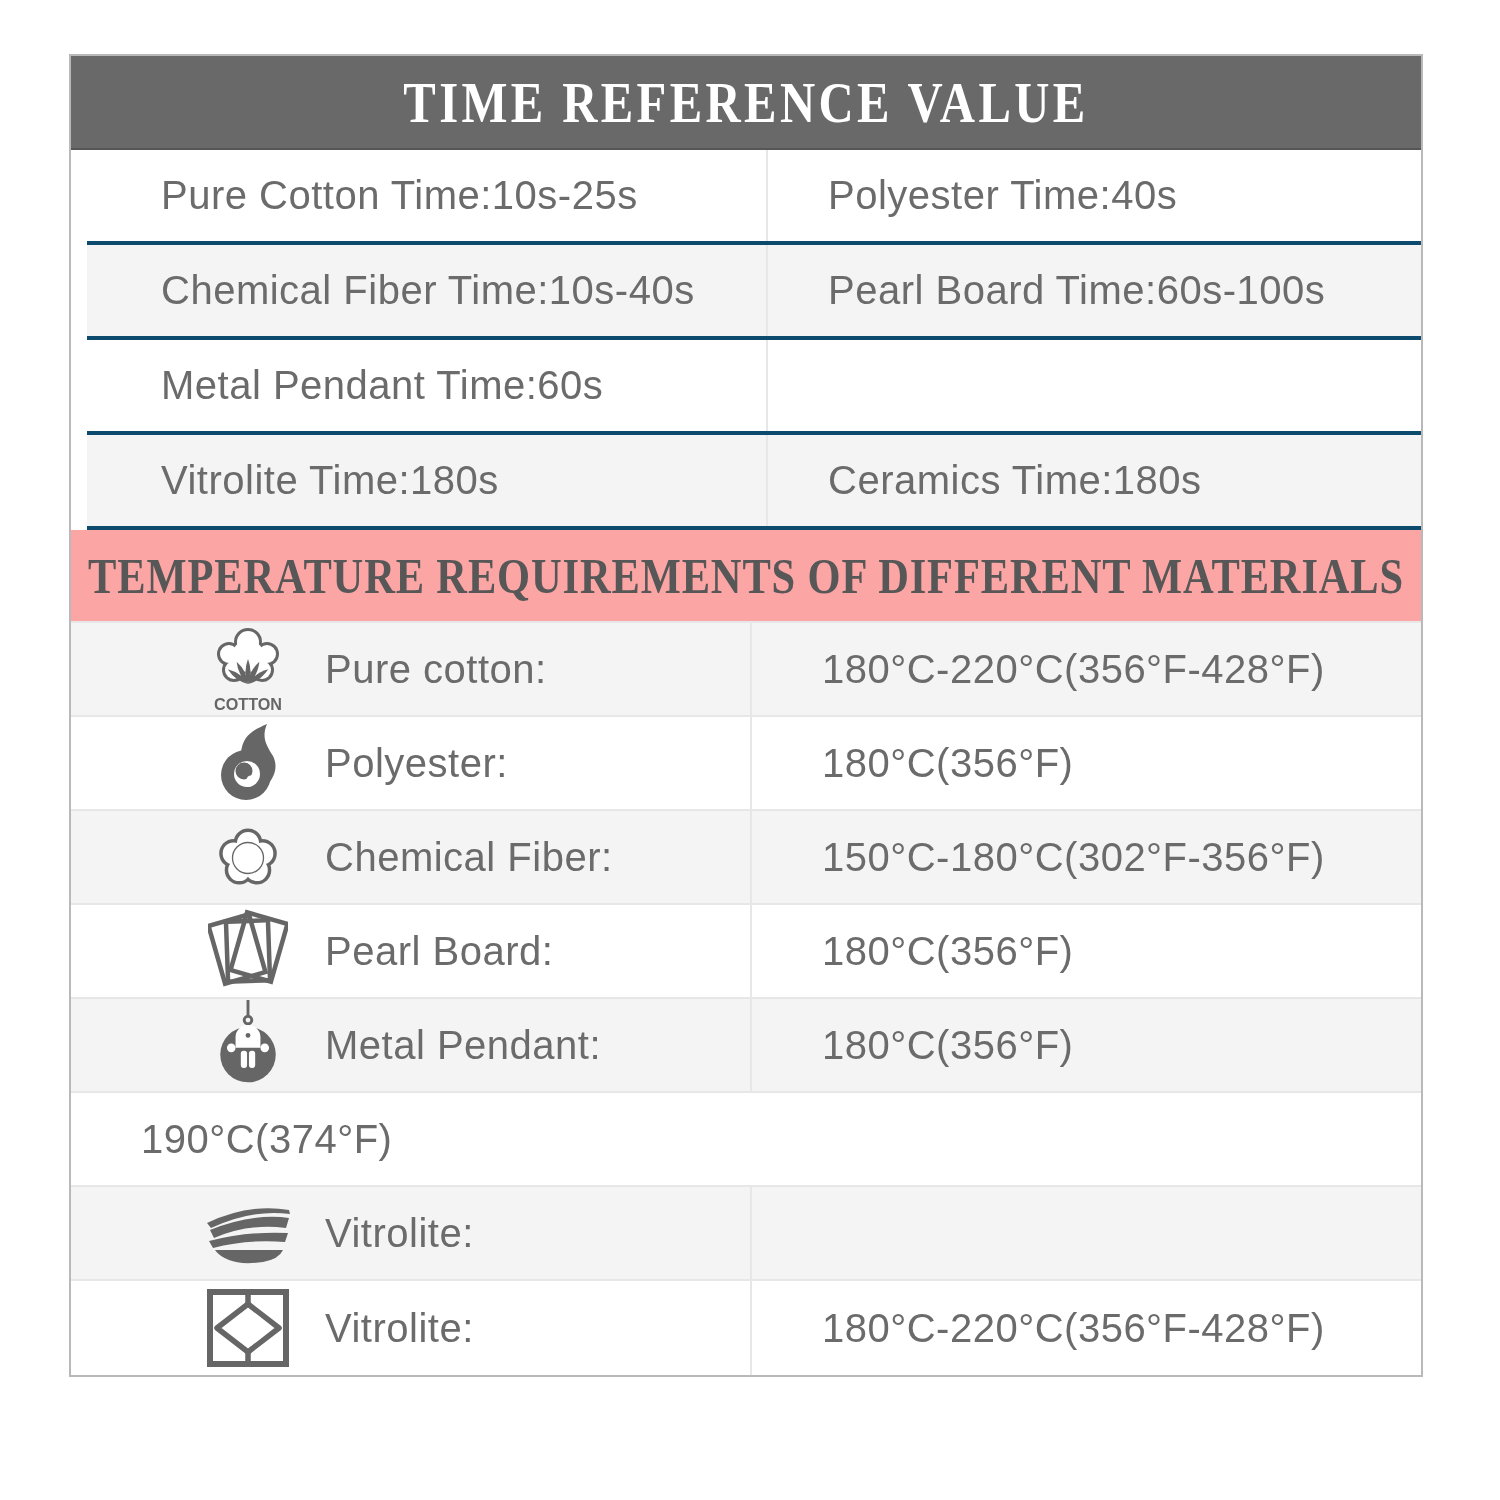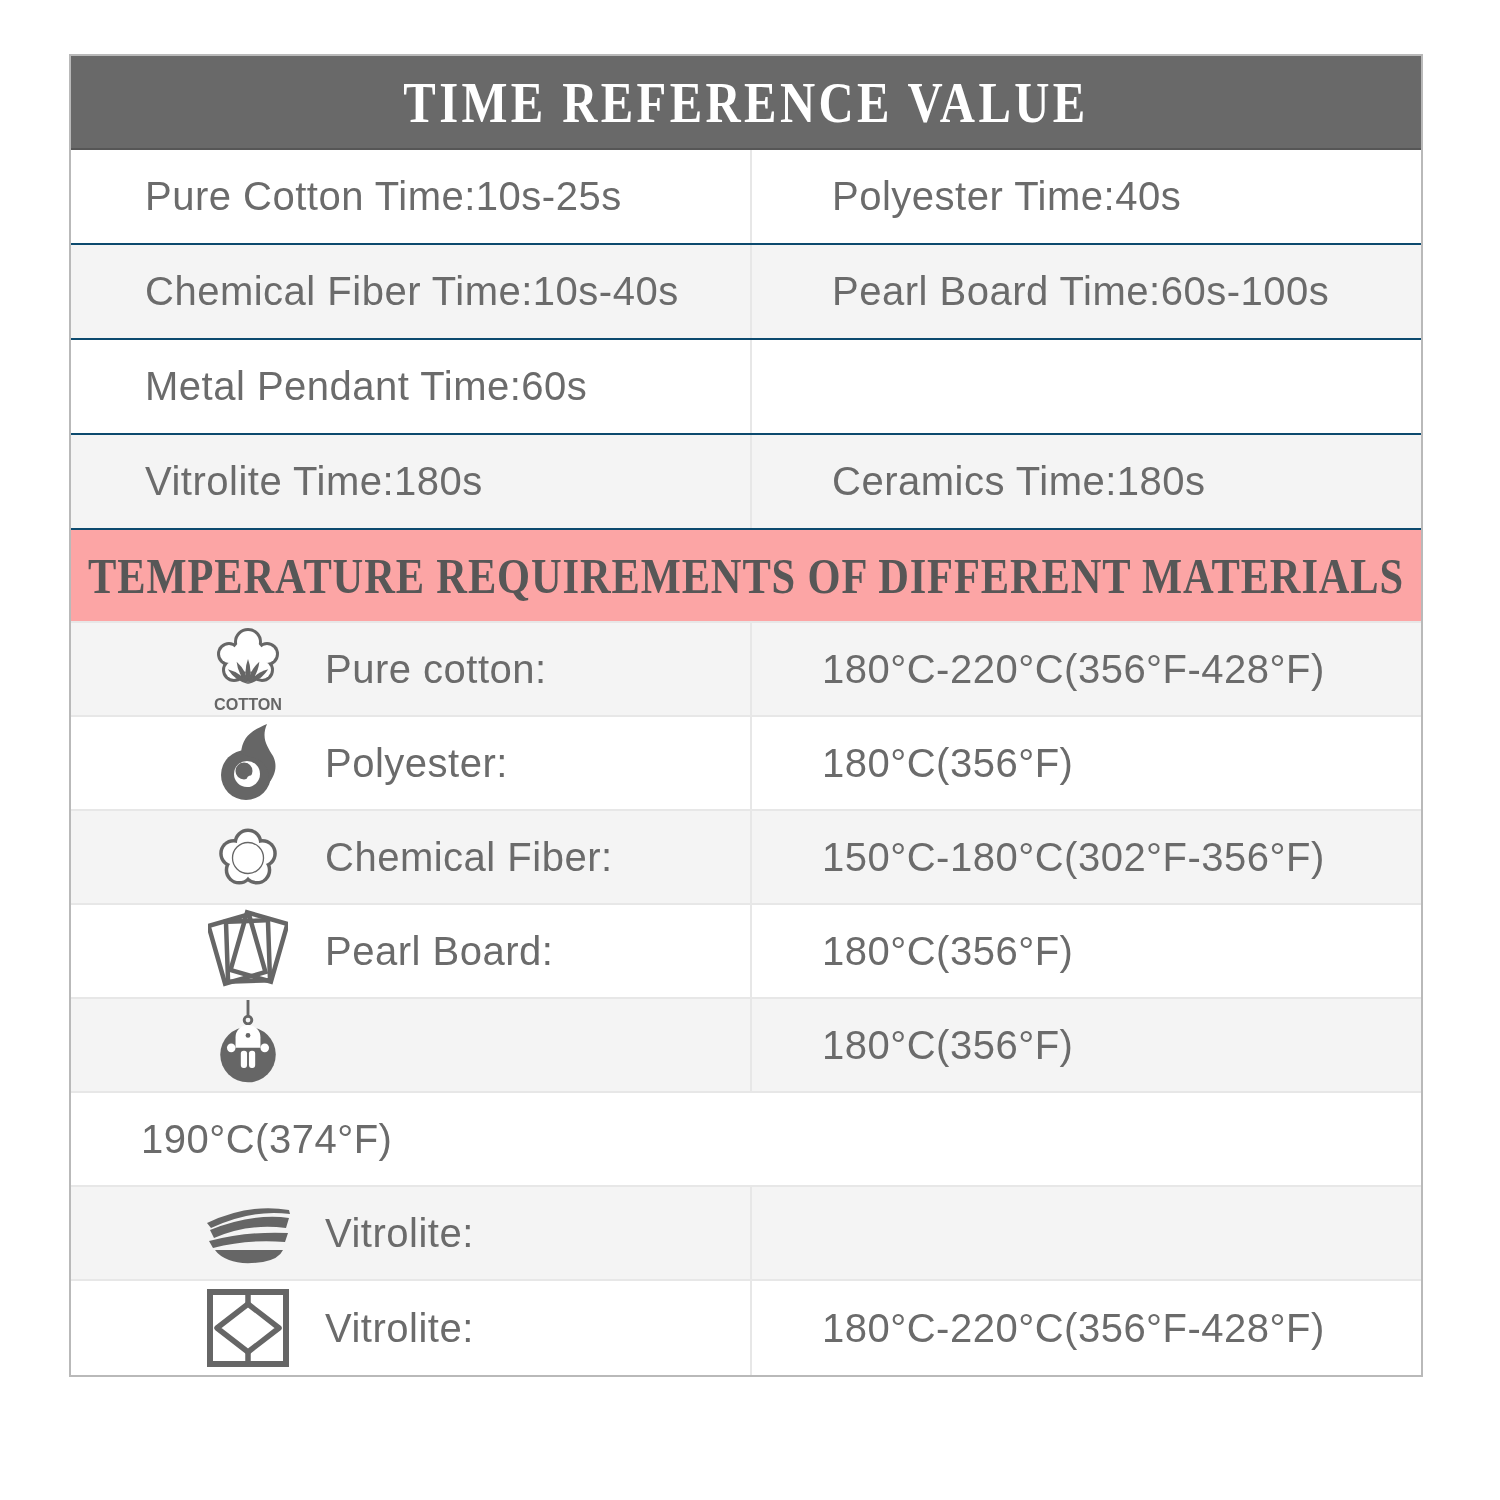--- a/index.html
+++ b/index.html
@@ -18,29 +18,29 @@
     display:flex;align-items:center;justify-content:center;
   }
   .band-text{
     font-family:"Liberation Serif",serif;font-weight:bold;font-size:58px;
     color:#ffffff;letter-spacing:4px;white-space:nowrap;
     display:inline-block;transform:scaleX(0.84);
   }
   
   .t-row{
     display:flex;height:95px;box-sizing:border-box;
-    border-bottom:2px solid #0c4a6e;align-items:stretch;background:#ffffff;
+    border-bottom:4px solid #0c4a6e;align-items:stretch;background:#ffffff;margin-left:16px;
   }
   .t-row:nth-child(even){background:#f4f4f4;}
   .t-cell{
     display:flex;align-items:center;font-size:40px;letter-spacing:0.5px;
     color:#6b6b6b;box-sizing:border-box;
   }
   .t-cell.left{width:681px;border-right:2px solid #e7e7e7;padding-left:74px;}
-  .t-cell.right{flex:1;padding-left:80px;}
+  .t-cell.right{flex:1;padding-left:60px;}
   
   .section-title{
     height:93px;box-sizing:border-box;background:#fca5a5;
     border-bottom:2px solid #e7e7e7;
     display:flex;align-items:center;justify-content:center;
   }
   .section-text{
     font-family:"Liberation Serif",serif;font-weight:bold;font-size:50px;
     color:#575757;letter-spacing:1px;white-space:nowrap;
     display:inline-block;transform:scaleX(0.85);
@@ -203,20 +203,21 @@
               <circle class="s" cx="32" cy="21" r="4" stroke-width="3"></circle>
               <circle class="g" cx="32" cy="57" r="29"></circle>
               <path class="w" d="M19,39 a13,13 0 0 1 26,0 l0,11 l-26,0 z"></path>
               <circle class="w" cx="14.5" cy="50" r="4.5"></circle>
                 <circle class="w" cx="49.5" cy="50" r="4.5"></circle>
               <rect class="w" x="24.5" y="53" width="6.5" height="18" rx="3"></rect>
               <rect class="w" x="33" y="53" width="6.5" height="18" rx="3"></rect>
               <circle class="g" cx="32" cy="37" r="2.5"></circle>
             </svg>
           </span>
+          <span class="m-label">Metal Pendant:</span>
         </div>
         <div class="m-value">180°C(356°F)</div>
       </div>
 
       <div class="m-row">
         <div class="m-value">190°C(374°F)</div>
       </div>
 
       <div class="m-row">
         <div class="m-left">

